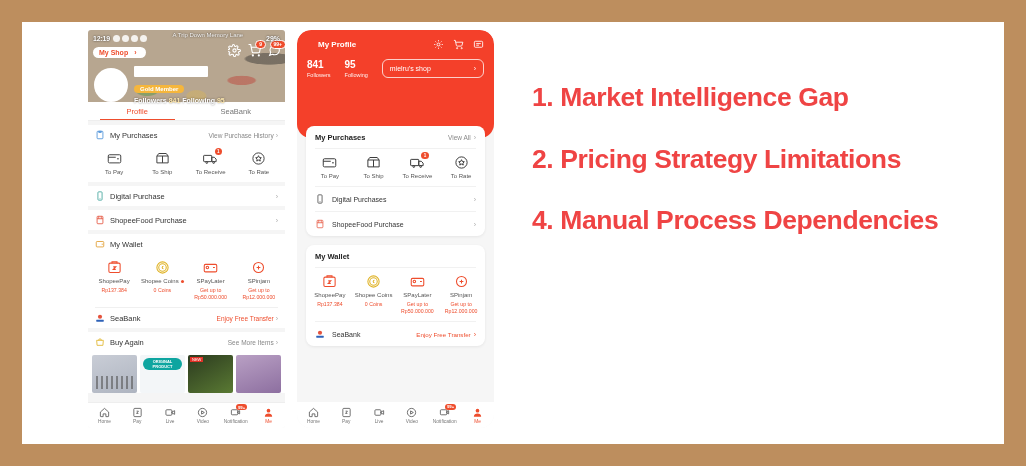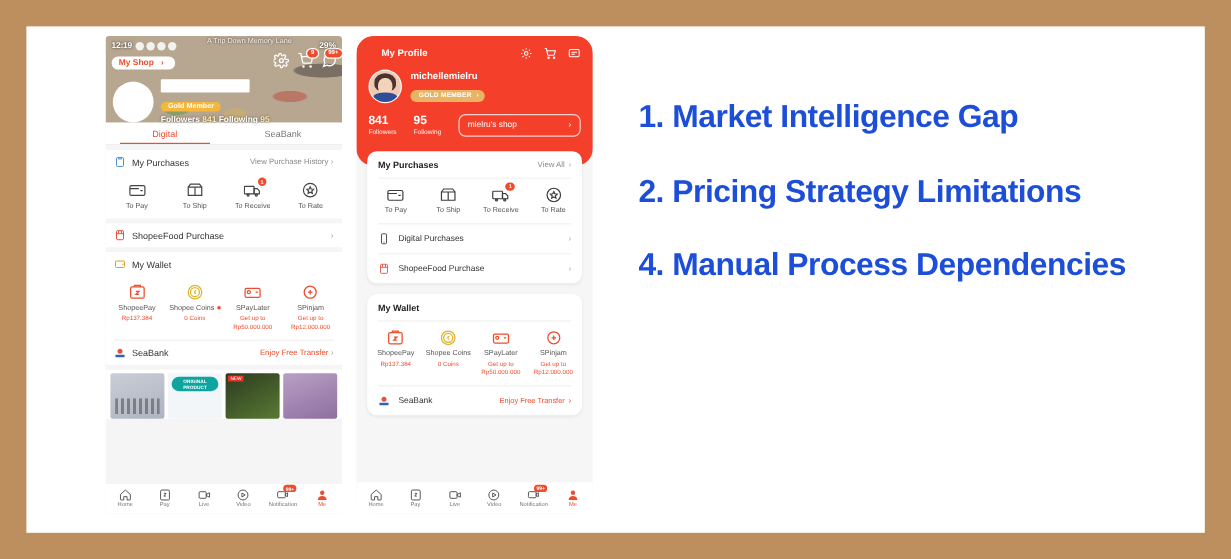--- a/index.html
+++ b/index.html
@@ -315,21 +315,21 @@
 
   
   .listpanel {
     position: absolute;
     left: 510px; top: 60px;
     width: 460px;
   }
   .list-item {
     font-size: 26.5px;
     font-weight: bold;
-    color: #1d4ed8;
+    color: #ef4444;
     letter-spacing: -0.4px;
     margin-bottom: 30.5px;
     white-space: nowrap;
   }
 </style>
 </head>
 <body>
 
 <div class="frame">
 
@@ -390,21 +390,21 @@
             <span class="hl">841</span>
             <span>Following</span>
             <span class="hl">95</span>
           </div>
         </div>
       </div>
     </div>
 
     <div class="phA-tabs">
       <div class="phA-tab active">
-        <span>Digital</span>
+        <span>Profile</span>
       </div>
       <div class="phA-tab">
         <span>SeaBank</span>
       </div>
     </div>
 
     <div class="card">
       <div class="row">
         <svg class="rowicon" viewBox="0 0 24 24" fill="none" stroke="#4a90d9" stroke-width="2">
             <rect x="5" y="3" width="14" height="18" rx="2"></rect>
@@ -452,20 +452,30 @@
             <svg viewBox="0 0 24 24" fill="none" stroke="#444" stroke-width="1.6">
                 <circle cx="12" cy="12" r="9"></circle>
                 <path d="M12 7.5l1.4 2.9 3.1.4-2.3 2.2.6 3.1-2.8-1.5-2.8 1.5.6-3.1L7.5 10.8l3.1-.4z"></path>
               </svg>
           </span>
           <span class="quad-lbl">To Rate</span>
         </div>
       </div>
     </div>
 
+    <div class="card">
+      <div class="row">
+        <svg class="rowicon" viewBox="0 0 24 24" fill="none" stroke="#3ea39a" stroke-width="2">
+            <rect x="7" y="2" width="10" height="20" rx="2"></rect>
+            <path d="M11 18.5h2"></path>
+          </svg>
+        <span class="lbl">Digital Purchase</span>
+        <span class="chev">›</span>
+      </div>
+    </div>
 
     <div class="card">
       <div class="row">
         <svg class="rowicon" viewBox="0 0 24 24" fill="none" stroke="#e5533d" stroke-width="2">
             <rect x="5" y="3" width="14" height="18" rx="2"></rect>
             <path d="M9 3v6M15 3v6M5 9h14"></path>
           </svg>
         <span class="lbl">ShopeeFood Purchase</span>
         <span class="chev">›</span>
       </div>
@@ -533,20 +543,31 @@
           </svg>
         <span class="lbl">SeaBank</span>
         <span class="act red">
           <span>Enjoy Free Transfer</span>
           <span class="chev">›</span>
         </span>
       </div>
     </div>
 
     <div class="card">
+      <div class="row">
+        <svg class="rowicon" viewBox="0 0 24 24" fill="none" stroke="#e0b429" stroke-width="2">
+            <path d="M4 8h16l-1 12H5z"></path>
+            <path d="M8.5 8a3.5 3.5 0 0 1 7 0"></path>
+          </svg>
+        <span class="lbl">Buy Again</span>
+        <span class="act">
+          <span>See More Items</span>
+          <span class="chev">›</span>
+        </span>
+      </div>
       <div class="buyagain-strip">
         <div class="ba-tile ba1">
             <div class="ba-bars"></div>
           </div>
         <div class="ba-tile ba2">
           <div class="ba-tag">ORIGINAL PRODUCT</div>
         </div>
         <div class="ba-tile ba3">
           <div class="ba-red">NEW</div>
         </div>
@@ -633,34 +654,20 @@
           </span>
           <span class="phB-ico">
             <svg viewBox="0 0 24 24" fill="none" stroke="currentColor" stroke-width="1.9">
                 <rect x="3" y="5" width="18" height="13" rx="2"></rect>
                 <path d="M7 10h10M7 13.5h6"></path>
               </svg>
           </span>
         </span>
       </div>
 
-      <div class="phB-profrow">
-        <div class="avatarB">
-          <div class="av-hair"></div>
-          <div class="av-face"></div>
-          <div class="av-body"></div>
-        </div>
-        <div class="phB-name">
-          <div class="phB-username">michellemielru</div>
-          <div class="phB-gold">
-            <span>GOLD MEMBER</span>
-            <span>›</span>
-          </div>
-        </div>
-      </div>
 
       <div class="phB-stats">
         <div class="stat">
           <div class="stat-num">841</div>
           <div class="stat-lbl">Followers</div>
         </div>
         <div class="stat">
           <div class="stat-num">95</div>
           <div class="stat-lbl">Following</div>
         </div>

